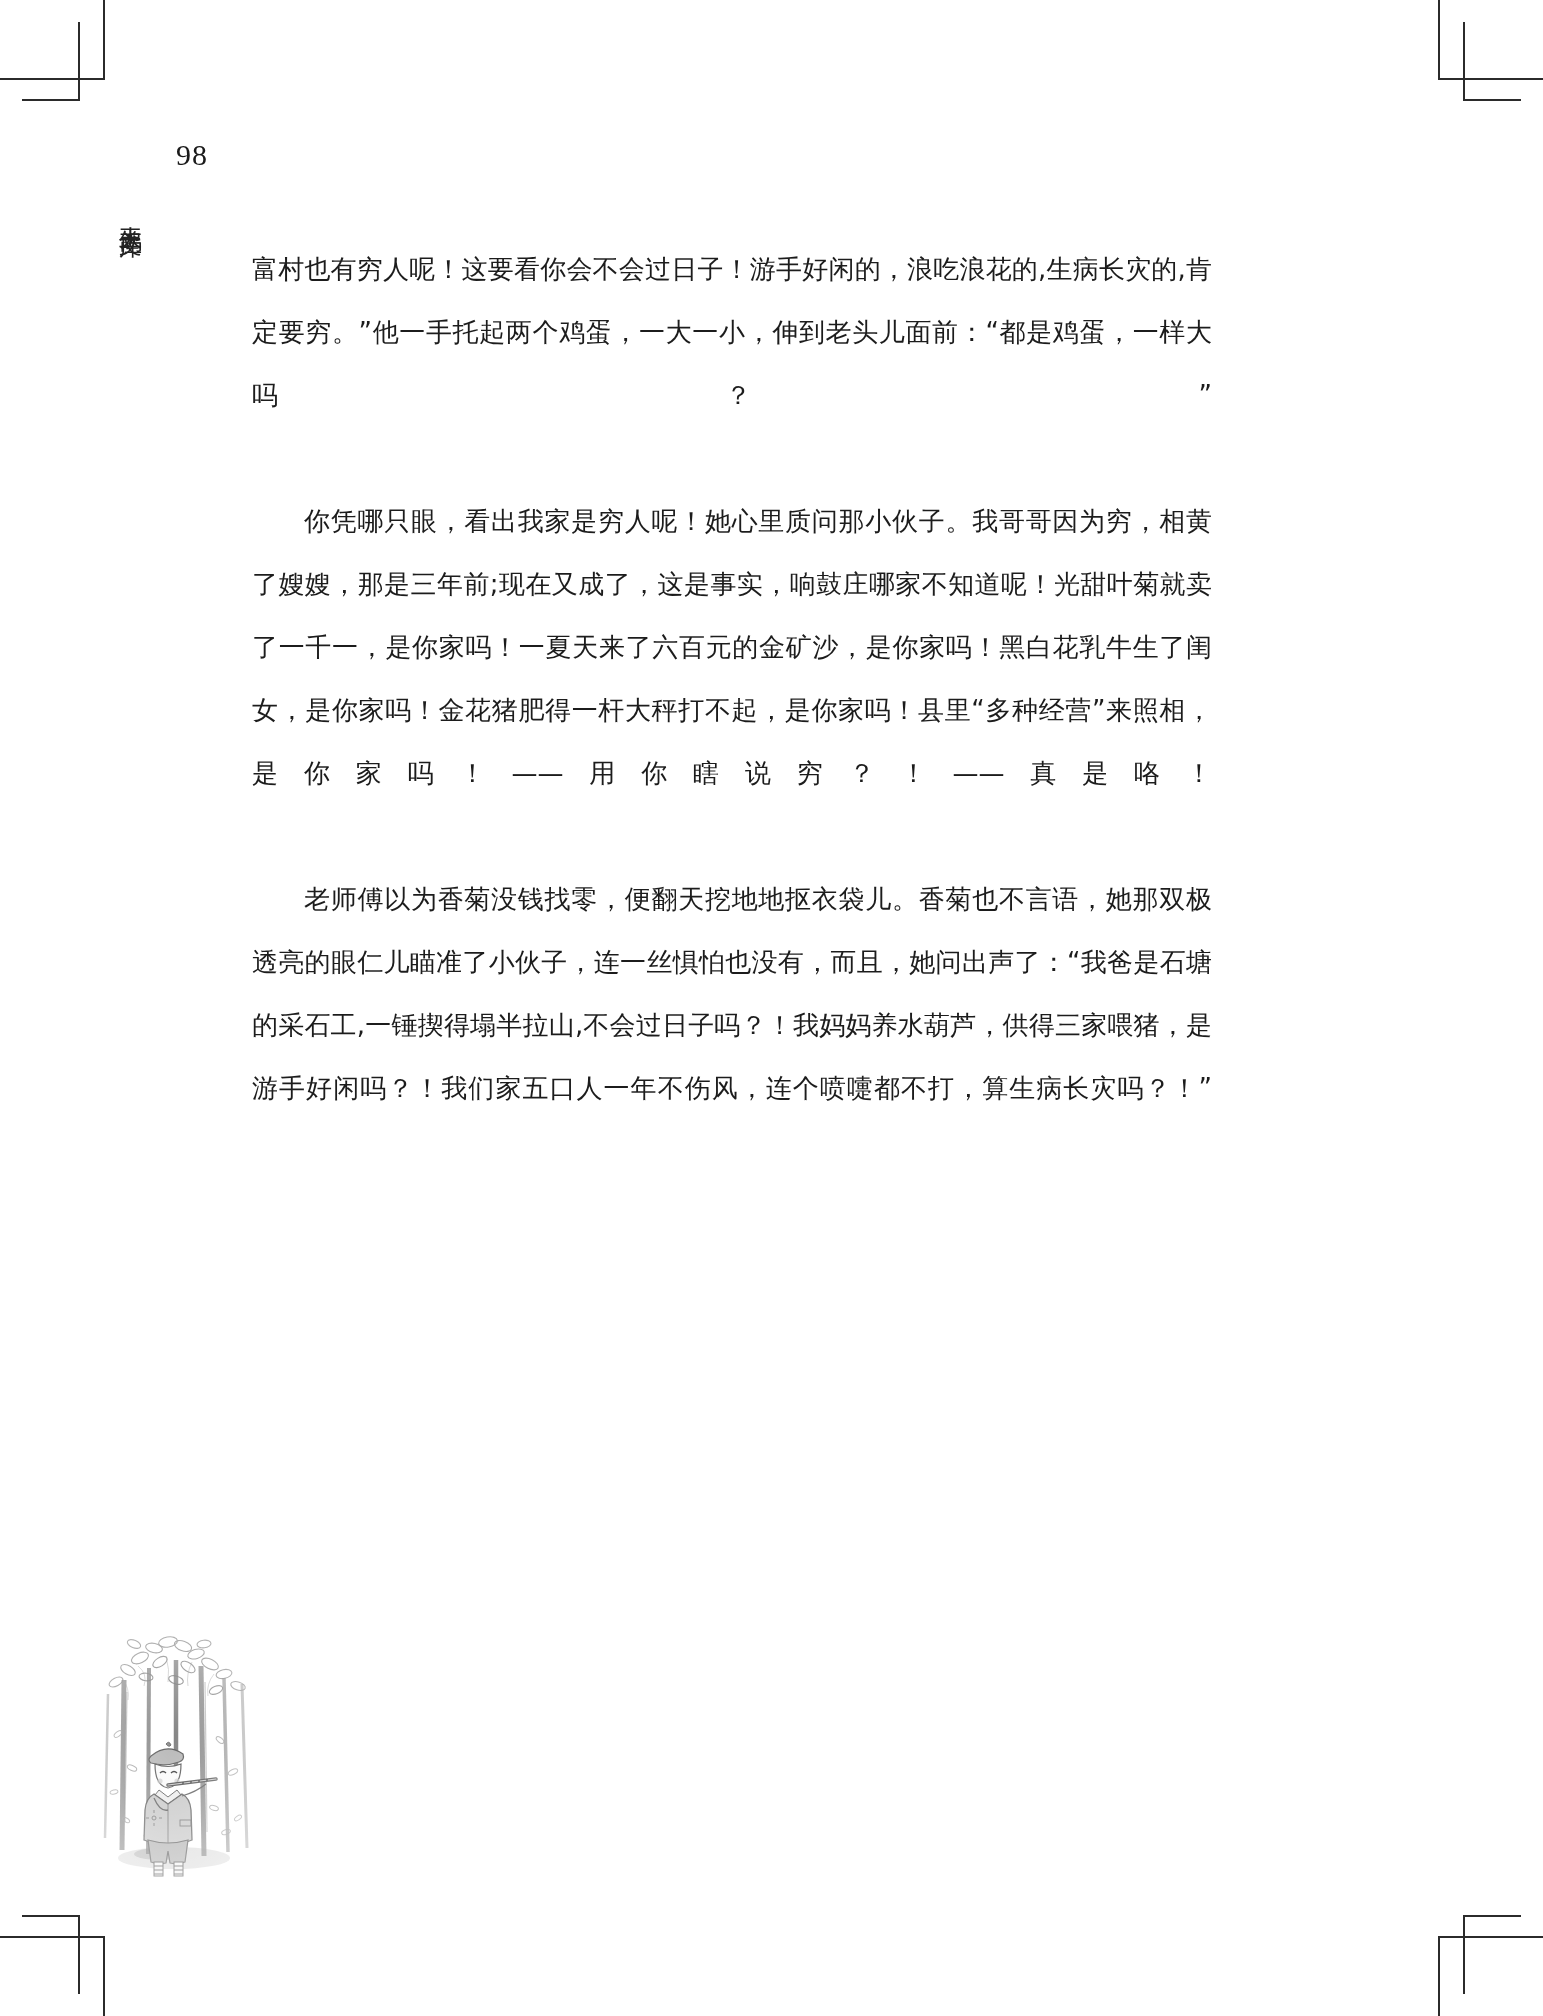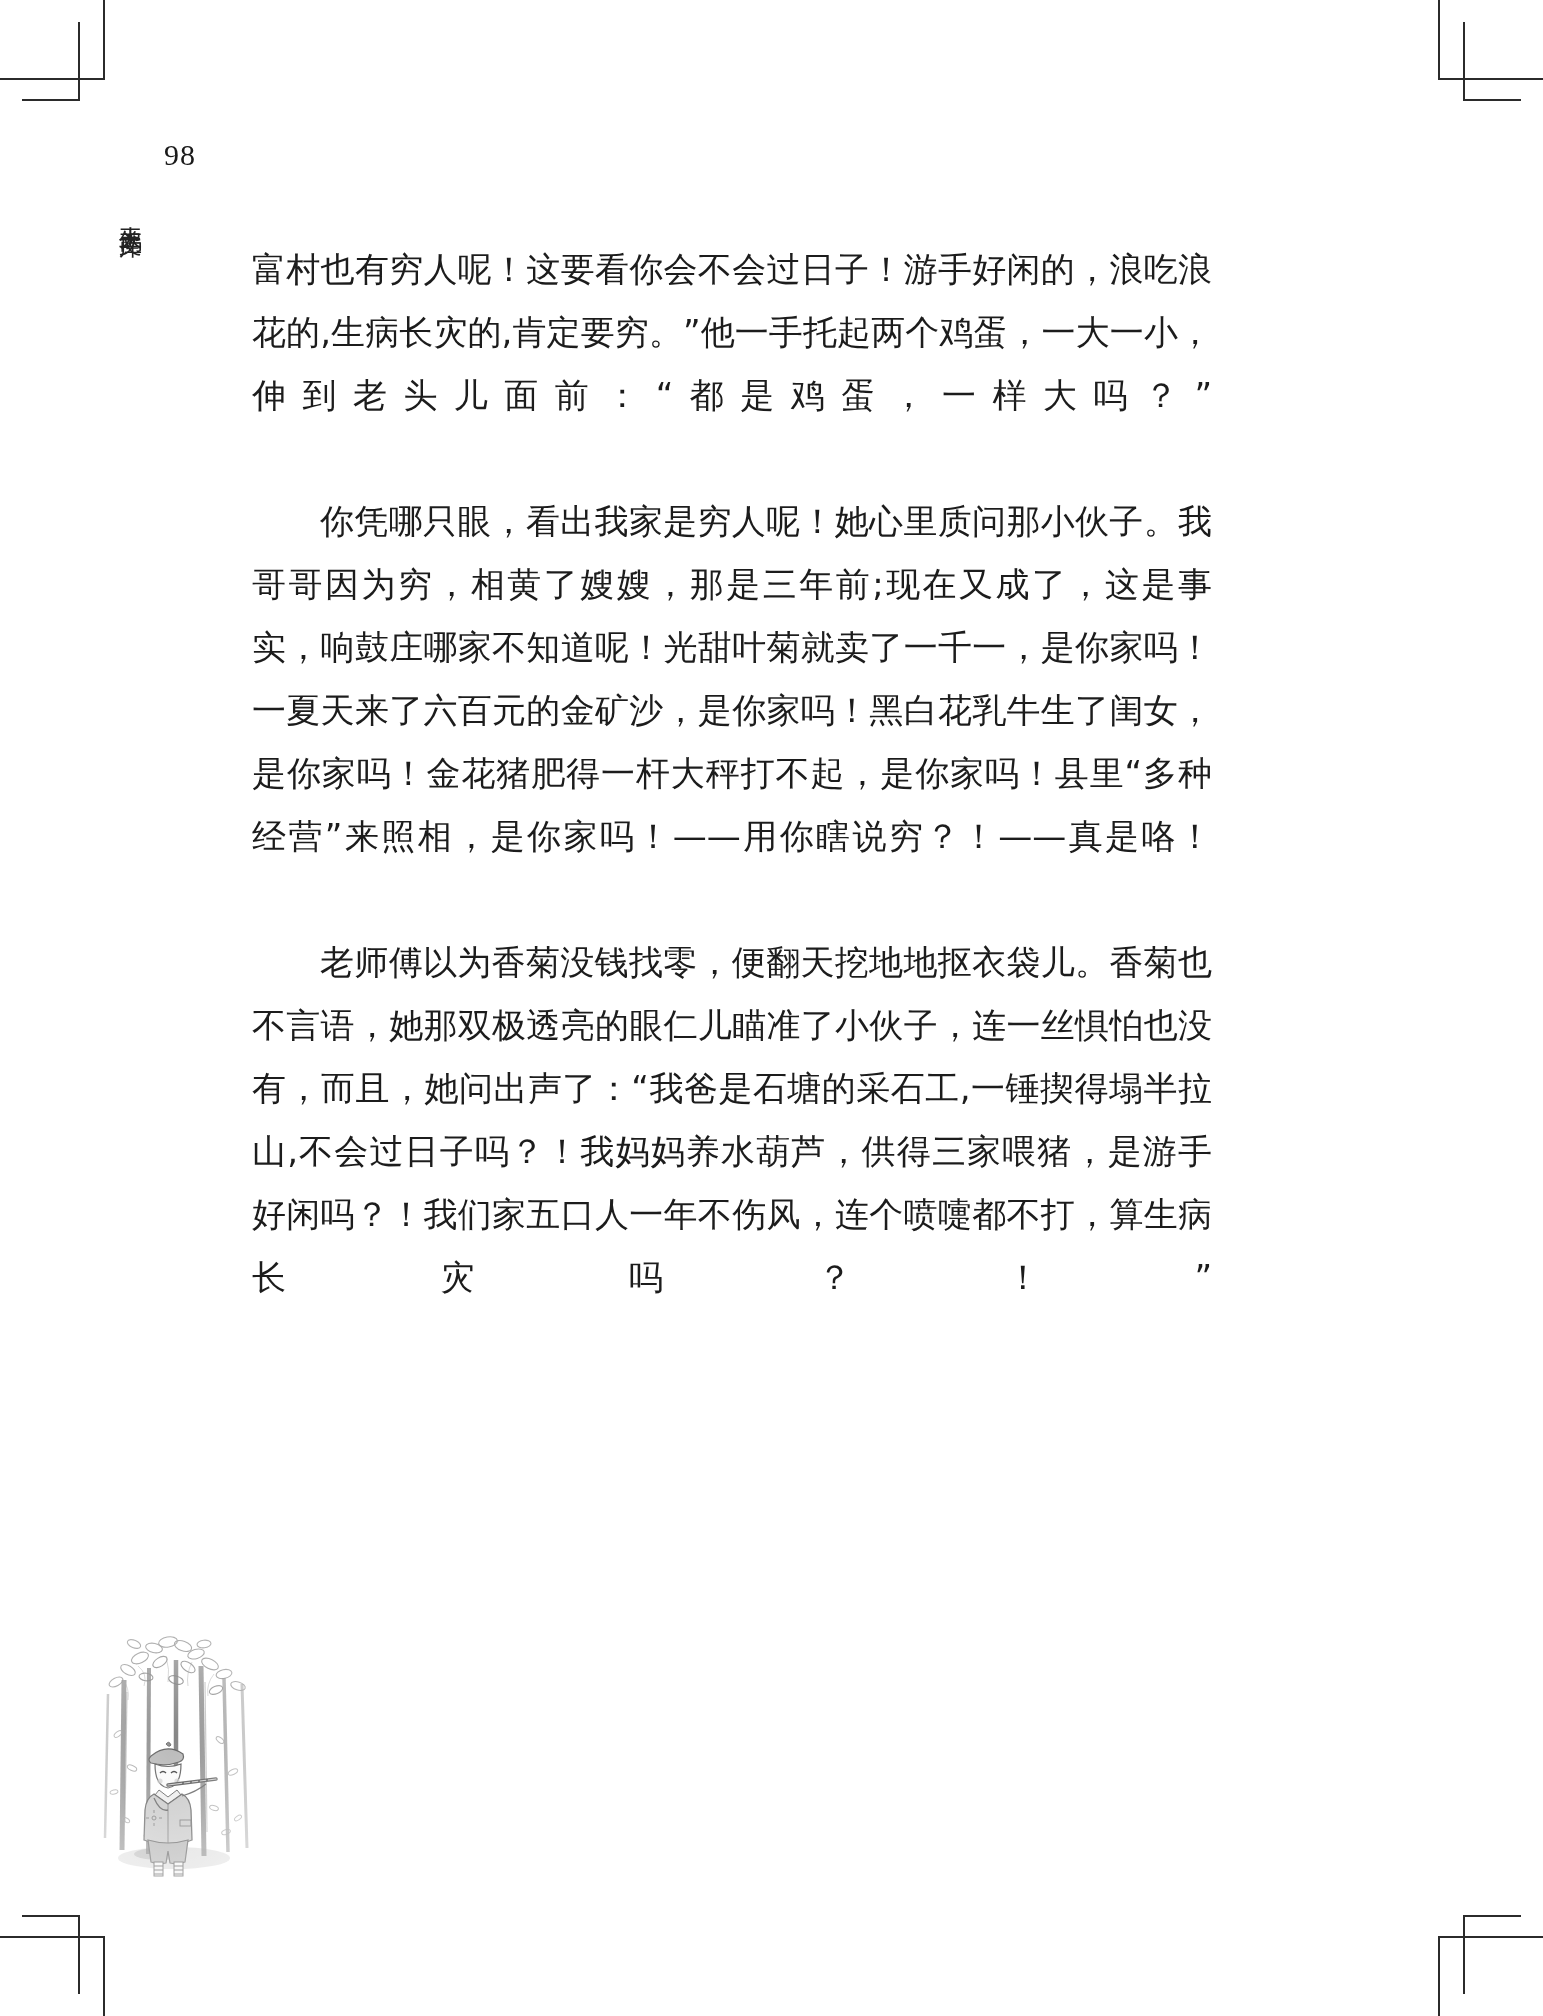--- a/index.html
+++ b/index.html
@@ -54,21 +54,21 @@
   
   .cm-br { right: 0; bottom: 0; width: 200px; height: 180px; }
   .cm-br .o-v { right: 103px; bottom: -10px; height: 90px; }
   .cm-br .o-h { right: -10px; bottom: 78px;  width: 113px; }
   .cm-br .i-v { right: 78px;  bottom: 22px;  height: 78px; }
   .cm-br .i-h { right: 22px;  bottom: 99px;  width: 58px;  }
 
   
   #folio {
     position: absolute;
-    left: 164px;
+    left: 176px;
     top: 138px;
     font-family: "Liberation Serif", "DejaVu Serif", serif;
     font-size: 30px;
     color: #1a1a1a;
     letter-spacing: 1px;
   }
 
   
   #series-label {
     position: absolute;
@@ -85,21 +85,21 @@
     white-space: nowrap;
   }
 
   
   #body-text {
     position: absolute;
     left: 252px;
     top: 238px;
     width: 960px;
     font-family: "DejaVu Sans", "Liberation Sans", sans-serif;
-    font-size: 34px;
+    font-size: 26px;
     line-height: 63px;
     color: #1c1c1c;
     text-align: justify;
     text-justify: inter-character;
   }
   #body-text p {
     margin: 0;
     text-align: justify;
     text-justify: inter-character;
   }

